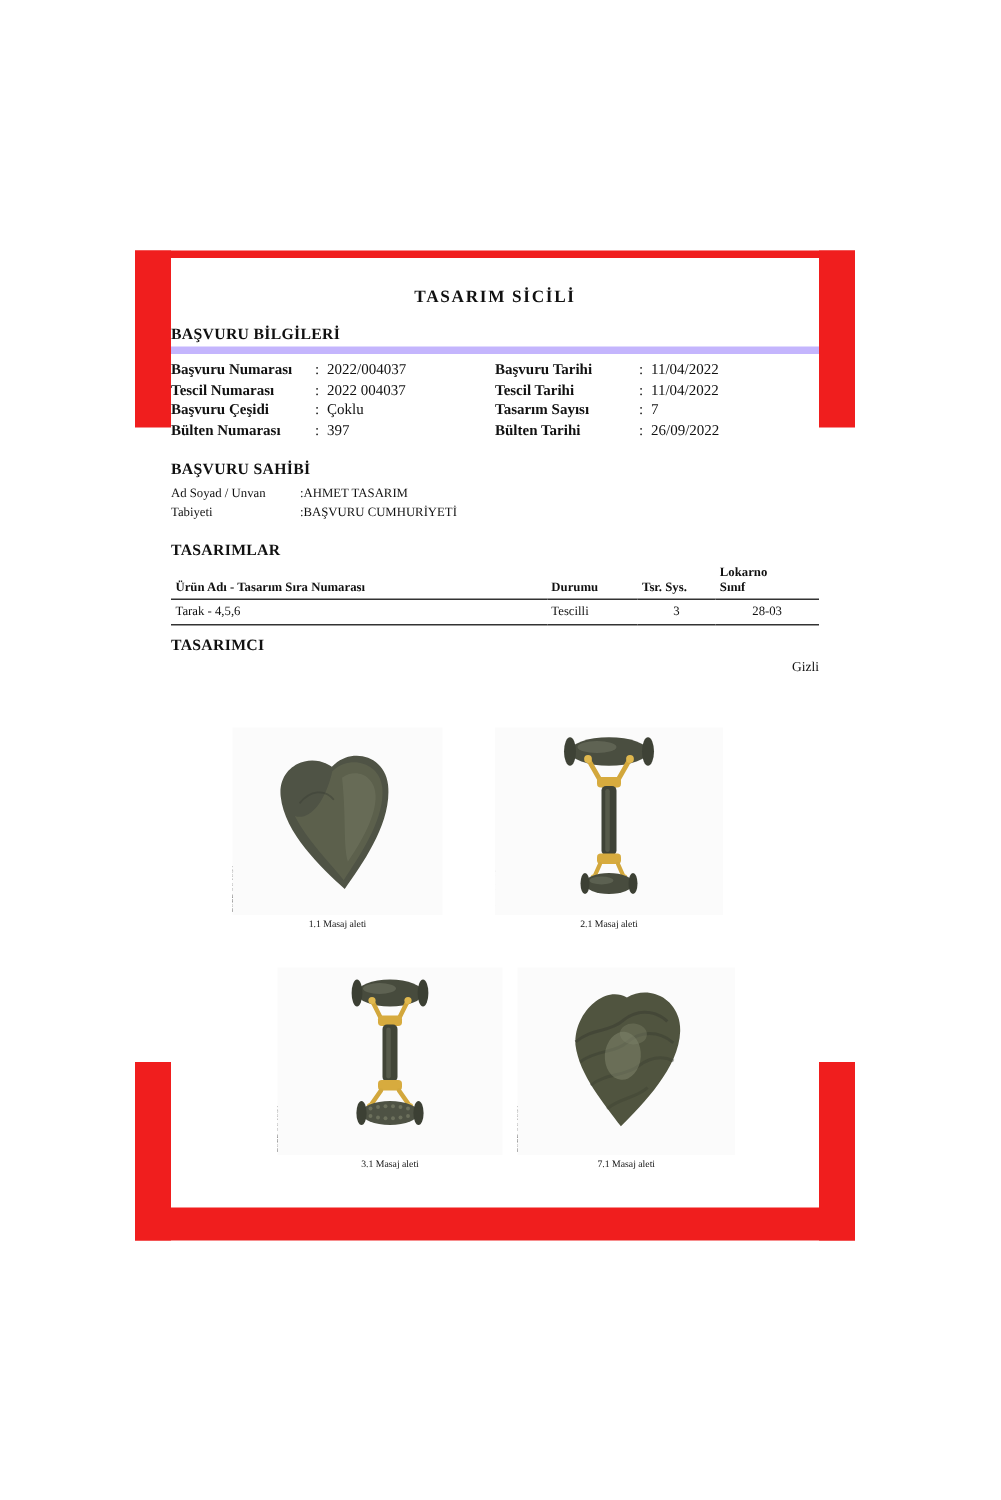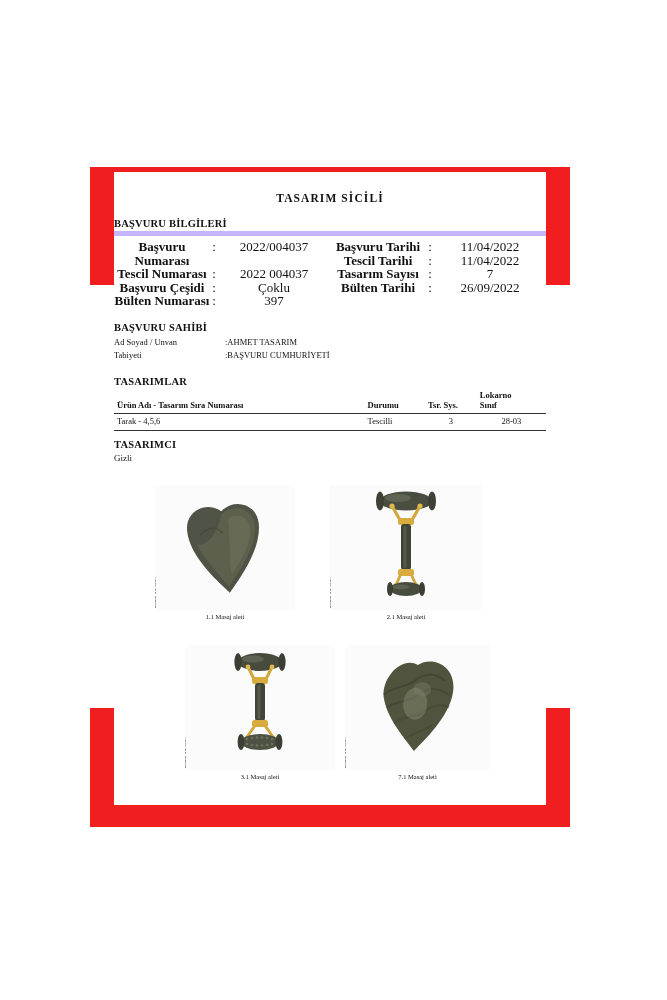--- a/index.html
+++ b/index.html
@@ -59,39 +59,38 @@
     padding-bottom: 2px;
     border-bottom: 5px solid #c4b5fd;
     letter-spacing: 0.2px;
   }
   .section-head.noline { border-bottom: none; padding-bottom: 0; }
 
   
   .appinfo {
     display: flex;
     margin-top: 4px;
-    font-size: 13px;
-    color: #111;
-    text-align: center;
+    font-size: 10px;
+    color: #111;
   }
   .appinfo .col { width: 50%; }
   .inforow {
     display: flex;
     line-height: 13.5px;
   }
   .inforow .lbl  { width: 96px; font-weight: bold; }
   .inforow .sep  { width: 8px; }
   .inforow .val  { flex: 1; }
 
   .ownerinfo {
     margin-top: 3px;
     font-size: 8.5px;
     color: #111;
   }
-  .ownerrow { display: flex; line-height: 13px; gap: 25px; }
+  .ownerrow { display: flex; line-height: 13px; }
   .ownerrow .lbl { width: 86px; }
   .ownerrow .val { flex: 1; }
 
   
   table.designs {
     width: 100%;
     border-collapse: collapse;
     font-size: 8.5px;
     margin-top: 1px;
     color: #111;
@@ -109,20 +108,21 @@
     padding: 2px 3px;
     vertical-align: top;
   }
   table.designs td.c { text-align: center; }
   table.designs tr.last td { border-bottom: 1px solid #333; padding-bottom: 4px;}
 
   .designer-val {
     font-size: 9px;
     margin-top: 3px;
     color: #111;
+    text-align: right;
   }
 
   
   .figures {
     position: absolute;
     left: 0; top: 480px;
     width: 667px; height: 330px;
   }
   .fig {
     position: absolute;

